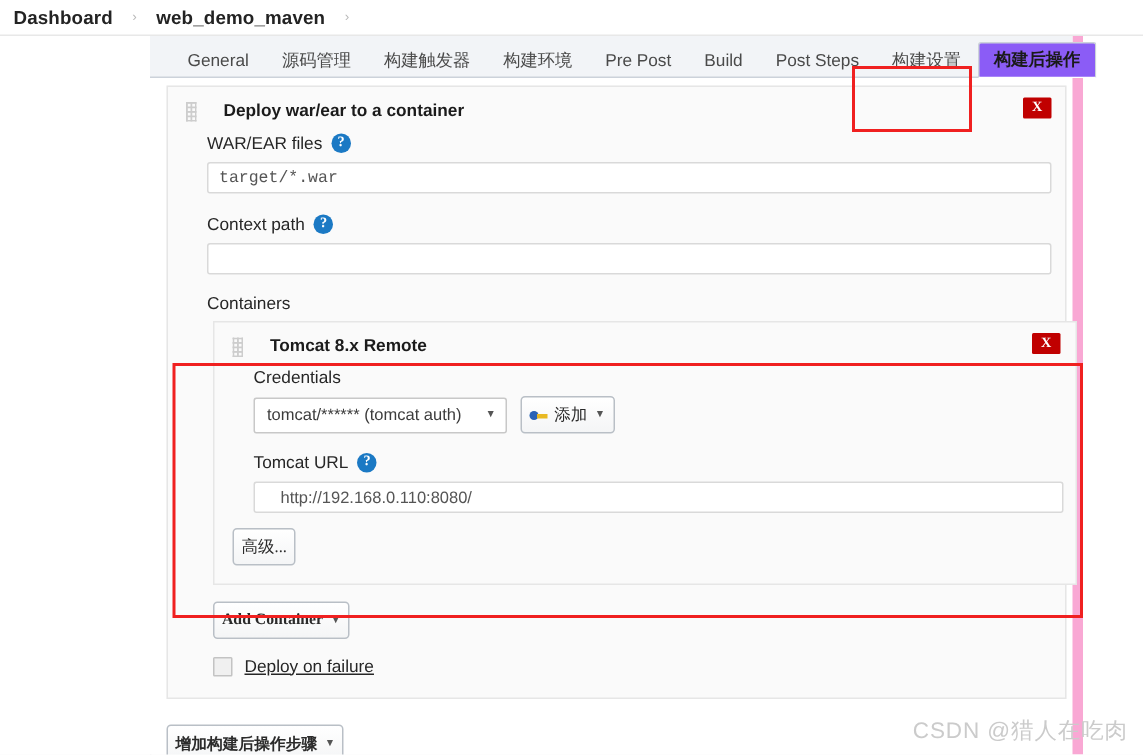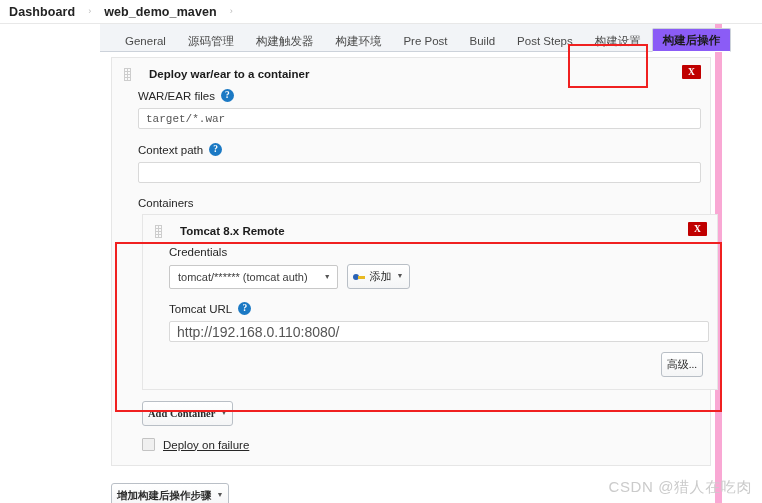--- a/index.html
+++ b/index.html
@@ -288,29 +288,28 @@
   }
 
   .sub-url-input {
     display: block;
     margin: 0 0 10px 14px;
     width: 540px;
     height: 21px;
     border: 1px solid #d9d9d9;
     background: #ffffff;
     font-family: "Liberation Sans", sans-serif;
-    font-size: 14px;
+    font-size: 11px;
     color: #555555;
-    padding: 0 7px;
+    padding: 0 17px;
     box-sizing: border-box;
     border-radius: 2px;
   }
   .adv-row {
     display: flex;
-    justify-content: flex-end;
     padding-right: 2px;
     margin-top: 2px;
   }
 
   .addcont-row { margin: 11px 0 0 18px; }
 
   .check-row {
     display: flex;
     align-items: center;
     gap: 8px;

